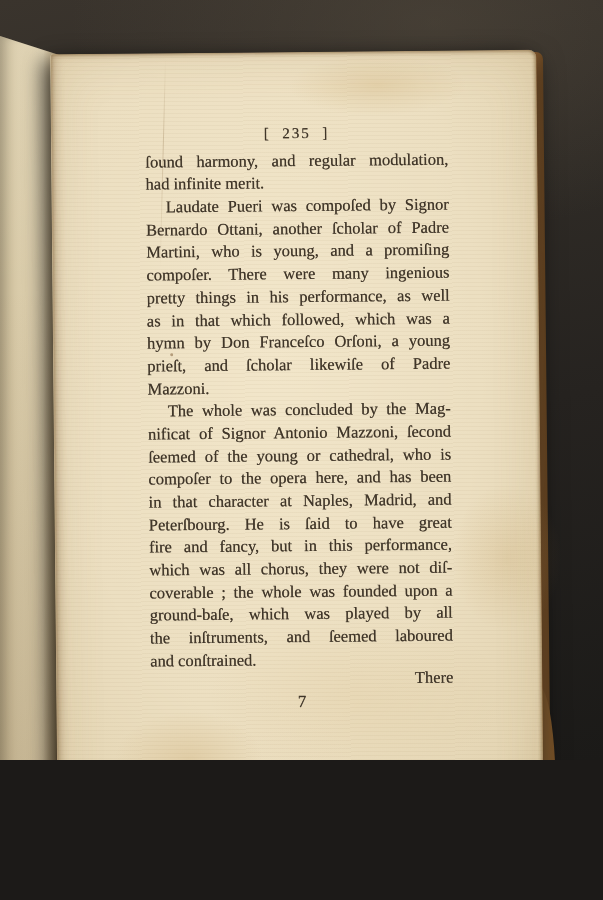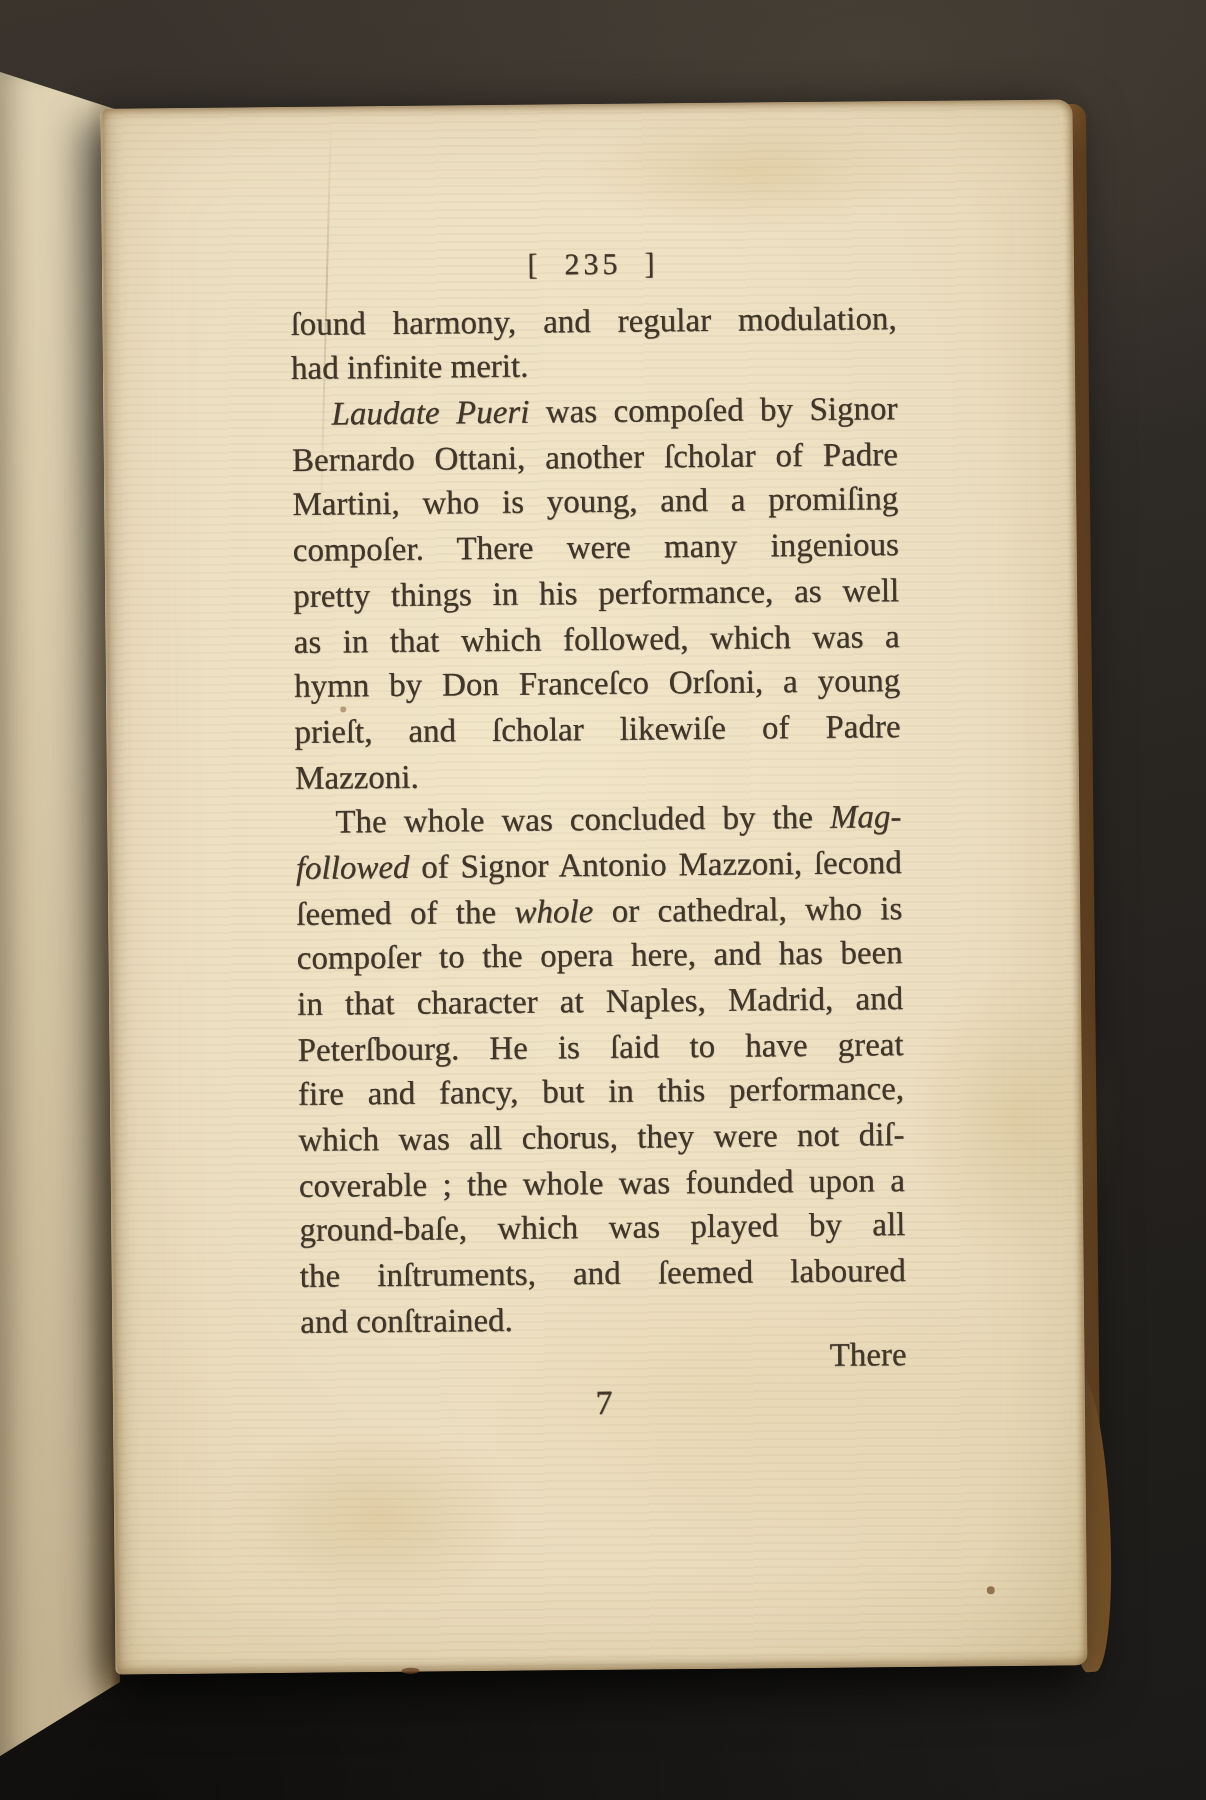--- a/index.html
+++ b/index.html
@@ -1,19 +1,19 @@
 <!DOCTYPE html>
 <html style="--backdrop: #2a2623; --paper: #ecdfc1; --paper-edge: #d8c7a2; --facing-page: #ddcfae; --ink: #403629; --fore-edge: #8a5f33;"><head>
 <meta charset="utf-8">
 <style>
   html, body { margin: 0; padding: 0; background: #1c1a18; }
   .stage {
     position: relative;
     width: 603px;
-    height: 900px;
+    height: 760px;
     overflow: hidden;
     background:
       radial-gradient(ellipse 520px 300px at 72% 3%, rgba(95,85,70,0.38), rgba(0,0,0,0) 70%),
       radial-gradient(ellipse 700px 500px at 10% 100%, rgba(0,0,0,0.5), rgba(0,0,0,0) 65%),
       linear-gradient(168deg, #3a342d 0%, #2f2b26 32%, #262320 58%, #1b1a18 100%);
     font-family: "Liberation Serif", "DejaVu Serif", serif;
   }
 
   
   .facing-page {
@@ -113,21 +113,21 @@
     letter-spacing: 2px;
   }
   .line {
     line-height: 22.7px;
     height: 22.7px;
     text-align: justify;
     text-align-last: justify;
   }
   .line.left { text-align: left; text-align-last: left; }
   .line.ind  { padding-left: 20px; }
-  .it { font-style: italic; }
+  .it { }
   .catchword { line-height: 22.7px; margin-top: -4px; text-align: right; }
   .signature { line-height: 22.7px; margin-top: 1px; text-align: center; font-size: 17px; }
 </style>
 </head>
 <body>
 
 <div class="stage">
 
   <div class="facing-page"></div>
 
@@ -153,22 +153,22 @@
           <div class="line ind"><span class="it">Laudate Pueri</span><span> was compoſed by Signor</span></div>
           <div class="line"><span>Bernardo Ottani, another ſcholar of Padre</span></div>
           <div class="line"><span>Martini, who is young, and a promiſing</span></div>
           <div class="line"><span>compoſer. There were many ingenious</span></div>
           <div class="line"><span>pretty things in his performance, as well</span></div>
           <div class="line"><span>as in that which followed, which was a</span></div>
           <div class="line"><span>hymn by Don Franceſco Orſoni, a young</span></div>
           <div class="line"><span>prieſt, and ſcholar likewiſe of Padre</span></div>
           <div class="line left"><span>Mazzoni.</span></div>
           <div class="line ind"><span>The whole was concluded by the </span><span class="it">Mag-</span></div>
-          <div class="line"><span class="it">followed</span><span> of Signor Antonio Mazzoni, ſecond</span></div>
-          <div class="line"><span>ſeemed of the </span><span class="it">whole</span><span> or cathedral, who is</span></div>
+          <div class="line"><span class="it">nificat</span><span> of Signor Antonio Mazzoni, ſecond</span></div>
+          <div class="line"><span>ſeemed of the </span><span class="it">young</span><span> or cathedral, who is</span></div>
           <div class="line"><span>compoſer to the opera here, and has been</span></div>
           <div class="line"><span>in that character at Naples, Madrid, and</span></div>
           <div class="line"><span>Peterſbourg. He is ſaid to have great</span></div>
           <div class="line"><span>fire and fancy, but in this performance,</span></div>
           <div class="line"><span>which was all chorus, they were not diſ-</span></div>
           <div class="line"><span>coverable ; the whole was founded upon a</span></div>
           <div class="line"><span>ground-baſe, which was played by all</span></div>
           <div class="line"><span>the inſtruments, and ſeemed laboured</span></div>
           <div class="line left"><span>and conſtrained.</span></div>
         </div>

